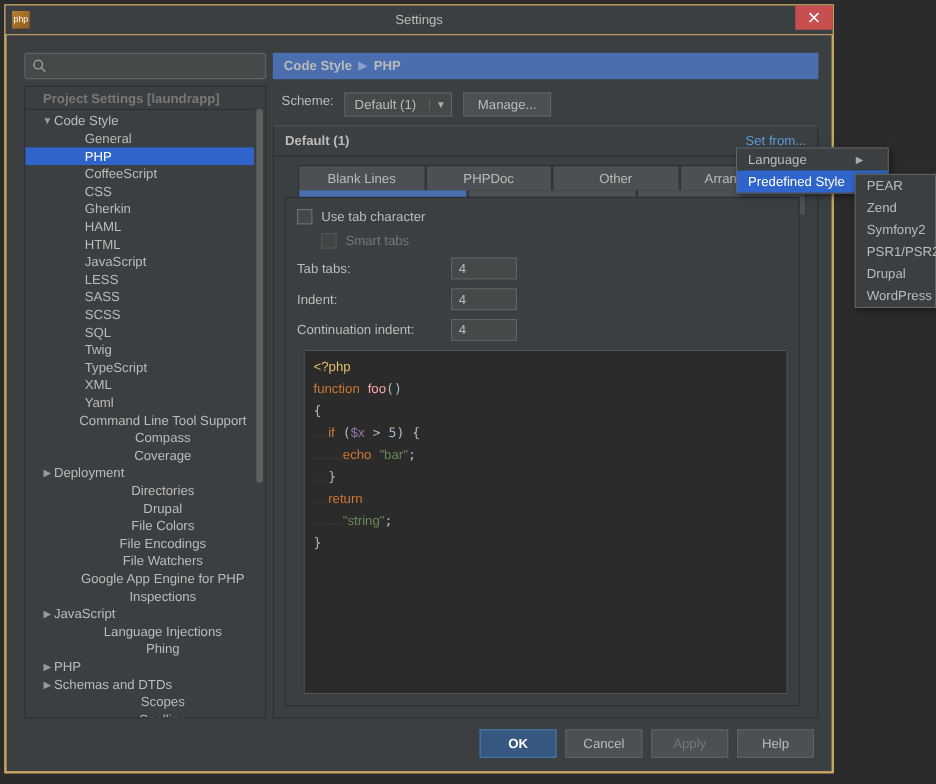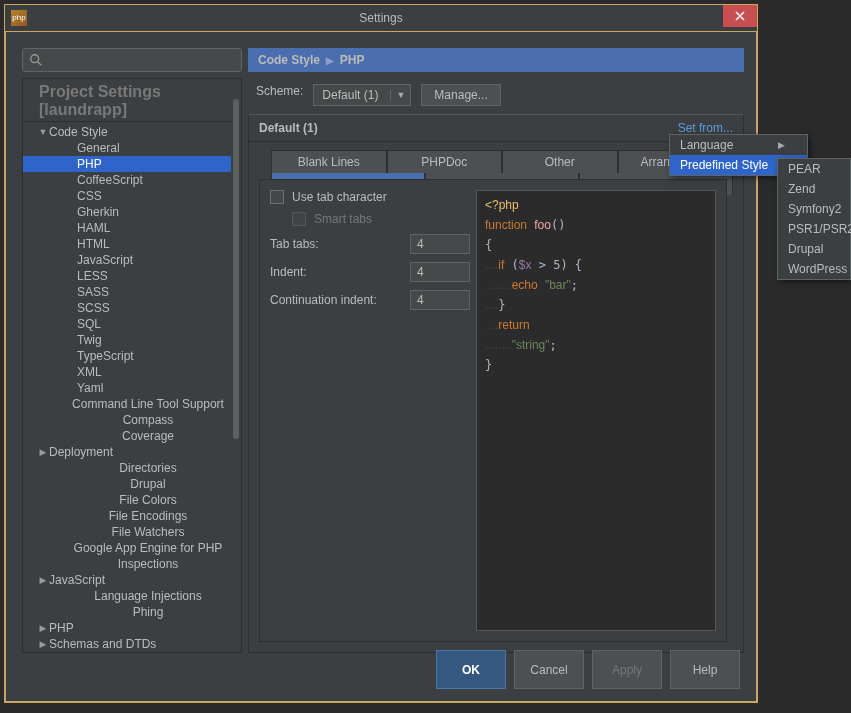--- a/index.html
+++ b/index.html
@@ -15,21 +15,21 @@
 .dialog-body { position: absolute; left: 1px; top: 27px; right: 1px; bottom: 1px; background: #3c3f41; }
 
 .content-area { position: absolute; left: 16px; top: 16px; right: 12px; bottom: 48px; }
 
 .left-panel { position:absolute; left:0; top:0; width:220px; bottom:0; }
 .search-box { height: 24px; background: #45494a; border:1px solid #5e6365; border-radius:3px; display:flex; align-items:center; padding:0 6px; }
 .search-box svg { width:14px; height:14px; }
 .tree-container { position:absolute; left:0; top:30px; right:0; bottom:0; background:#3c3f41; border:1px solid #2d2f30; }
 .tree-scroll { position:absolute; left:0; top:0; right:10px; bottom:0; overflow:hidden; padding-top:2px;}
 .tree-scrollbar { position:absolute; right:2px; top:20px; width:6px; height:340px; background:#5e6060; border-radius:3px;}
-.tree-header { color:#787878; font-weight:bold; font-size:16px; padding:2px 4px 2px 16px; border-bottom:1px solid #2d2f30; margin-bottom:2px;}
+.tree-header { color:#787878; font-weight:bold; font-size:12px; padding:2px 4px 2px 16px; border-bottom:1px solid #2d2f30; margin-bottom:2px;}
 .tree-item { color:#bbbbbb; font-size:12px; padding:1px 4px 1px 0; display:flex; align-items:center; height:16px; cursor:pointer;}
 .tree-item.selected { background:#2f65ca; color:#ffffff; }
 .arrow { width:12px; display:inline-block; text-align:center; color:#9a9a9a; font-size:9px;}
 .indent-1 { padding-left: 14px; }
 .indent-2 { padding-left: 34px; justify-content: center; }
 .indent-3 { padding-left: 54px; }
 
 .right-panel { position:absolute; left:226px; top:0; right:0; bottom:0; }
 .breadcrumb { height:24px; background:#4b6eaf; display:flex; align-items:center; padding:0 10px; color:#bbbbbb; font-size:12px; font-weight:bold;}
 .breadcrumb .sep { margin:0 6px; color:#8ca0c7; font-size:10px;}
@@ -42,37 +42,37 @@
 .main-box { position:absolute; left:0; top:66px; right:0; bottom:0; background:#3c3f41; border:1px solid #2d2f30; border-top:1px solid #555;}
 .main-header { display:flex; align-items:center; justify-content:space-between; padding:6px 10px; color:#bbbbbb; font-size:12px; font-weight:bold; border-bottom:1px solid #2d2f30;}
 .set-from { color:#5b9dd9; font-weight:normal; cursor:pointer;}
 
 .tabs-area { padding:8px 10px 0 22px;}
 .tabs-row { display:flex;}
 .tab { flex:1; text-align:center; font-size:12px; color:#bbbbbb; padding:4px 0; background:#4c5052; border:1px solid #2d2f30; border-bottom:none; cursor:pointer; position:relative;}
 .tab.active { background:#4b6eaf; color:#ffffff;}
 .tabs-row2 .tab { border-top:none;}
 
-.tab-content { position:absolute; left:10px; top:64px; right:16px; bottom:10px; background:#3c3f41; border:1px solid #2d2f30; padding:10px; display:flex;}
+.tab-content { position:absolute; left:10px; top:64px; right:16px; bottom:10px; background:#3c3f41; border:1px solid #2d2f30; padding:10px; display:flex;flex-direction:column;}
 .form-col { width:200px; color:#bbbbbb; font-size:12px;}
 .form-row { display:flex; align-items:center; margin-bottom:8px;}
 .cb { width:14px; height:14px; background:#43494a; border:1px solid #6e6e6e; margin-right:8px; display:inline-block;}
 .cb.disabled { opacity:0.5;}
 .form-label { flex:1;}
 .num-input { width:60px; height:20px; background:#45494a; border:1px solid #5e6365; color:#bbbbbb; padding:0 6px; font-size:12px;}
 .code-preview { flex:1; margin-left:6px; background:#2b2b2b; border:1px solid #555; padding:4px 8px; font-family:Consolas,monospace; font-size:12px; line-height:20px; color:#a9b7c6; white-space:pre;}
 .code-preview .kw { color:#cc7832;}
 .code-preview .fn { color:#fca5a5;}
 .code-preview .str { color:#6a8759;}
 .code-preview .var { color:#9876aa;}
 .code-preview .tag { color:#e8bf6a;}
 .code-preview .dot { color:#404040;}
 
 .dialog-buttons { position:absolute; right:16px; bottom:12px; display:flex; gap:8px;}
-.dlg-btn { width:70px; height:39px; background:#4c5052; border:1px solid #5e6365; color:#bbbbbb; font-size:12px; cursor:pointer; display:flex; align-items:center; justify-content:center;}
+.dlg-btn { width:70px; height:26px; background:#4c5052; border:1px solid #5e6365; color:#bbbbbb; font-size:12px; cursor:pointer; display:flex; align-items:center; justify-content:center;}
 .dlg-btn.primary { background:#365880; border-color:#4a78a8; color:#fff; font-weight:bold;}
 .dlg-btn.disabled { color:#777;}
 
 .popup-menu { position:absolute; background:#3c3f41; border:1px solid #5e6365; box-shadow:2px 2px 6px rgba(0,0,0,0.5);}
 .popup-menu .mi { padding:3px 22px 3px 10px; font-size:12px; color:#bbbbbb; cursor:pointer; display:flex; align-items:center; justify-content:space-between; min-width:104px;}
 .popup-menu .mi.hl { background:#2f65ca; color:#fff;}
 .popup-menu .mi .sub-arr { font-size:9px; color:#aaa; margin-left:10px;}
 .popup-menu .mi.hl .sub-arr { color:#fff;}
 
 #popup1 { left:669px; top:134px; }

